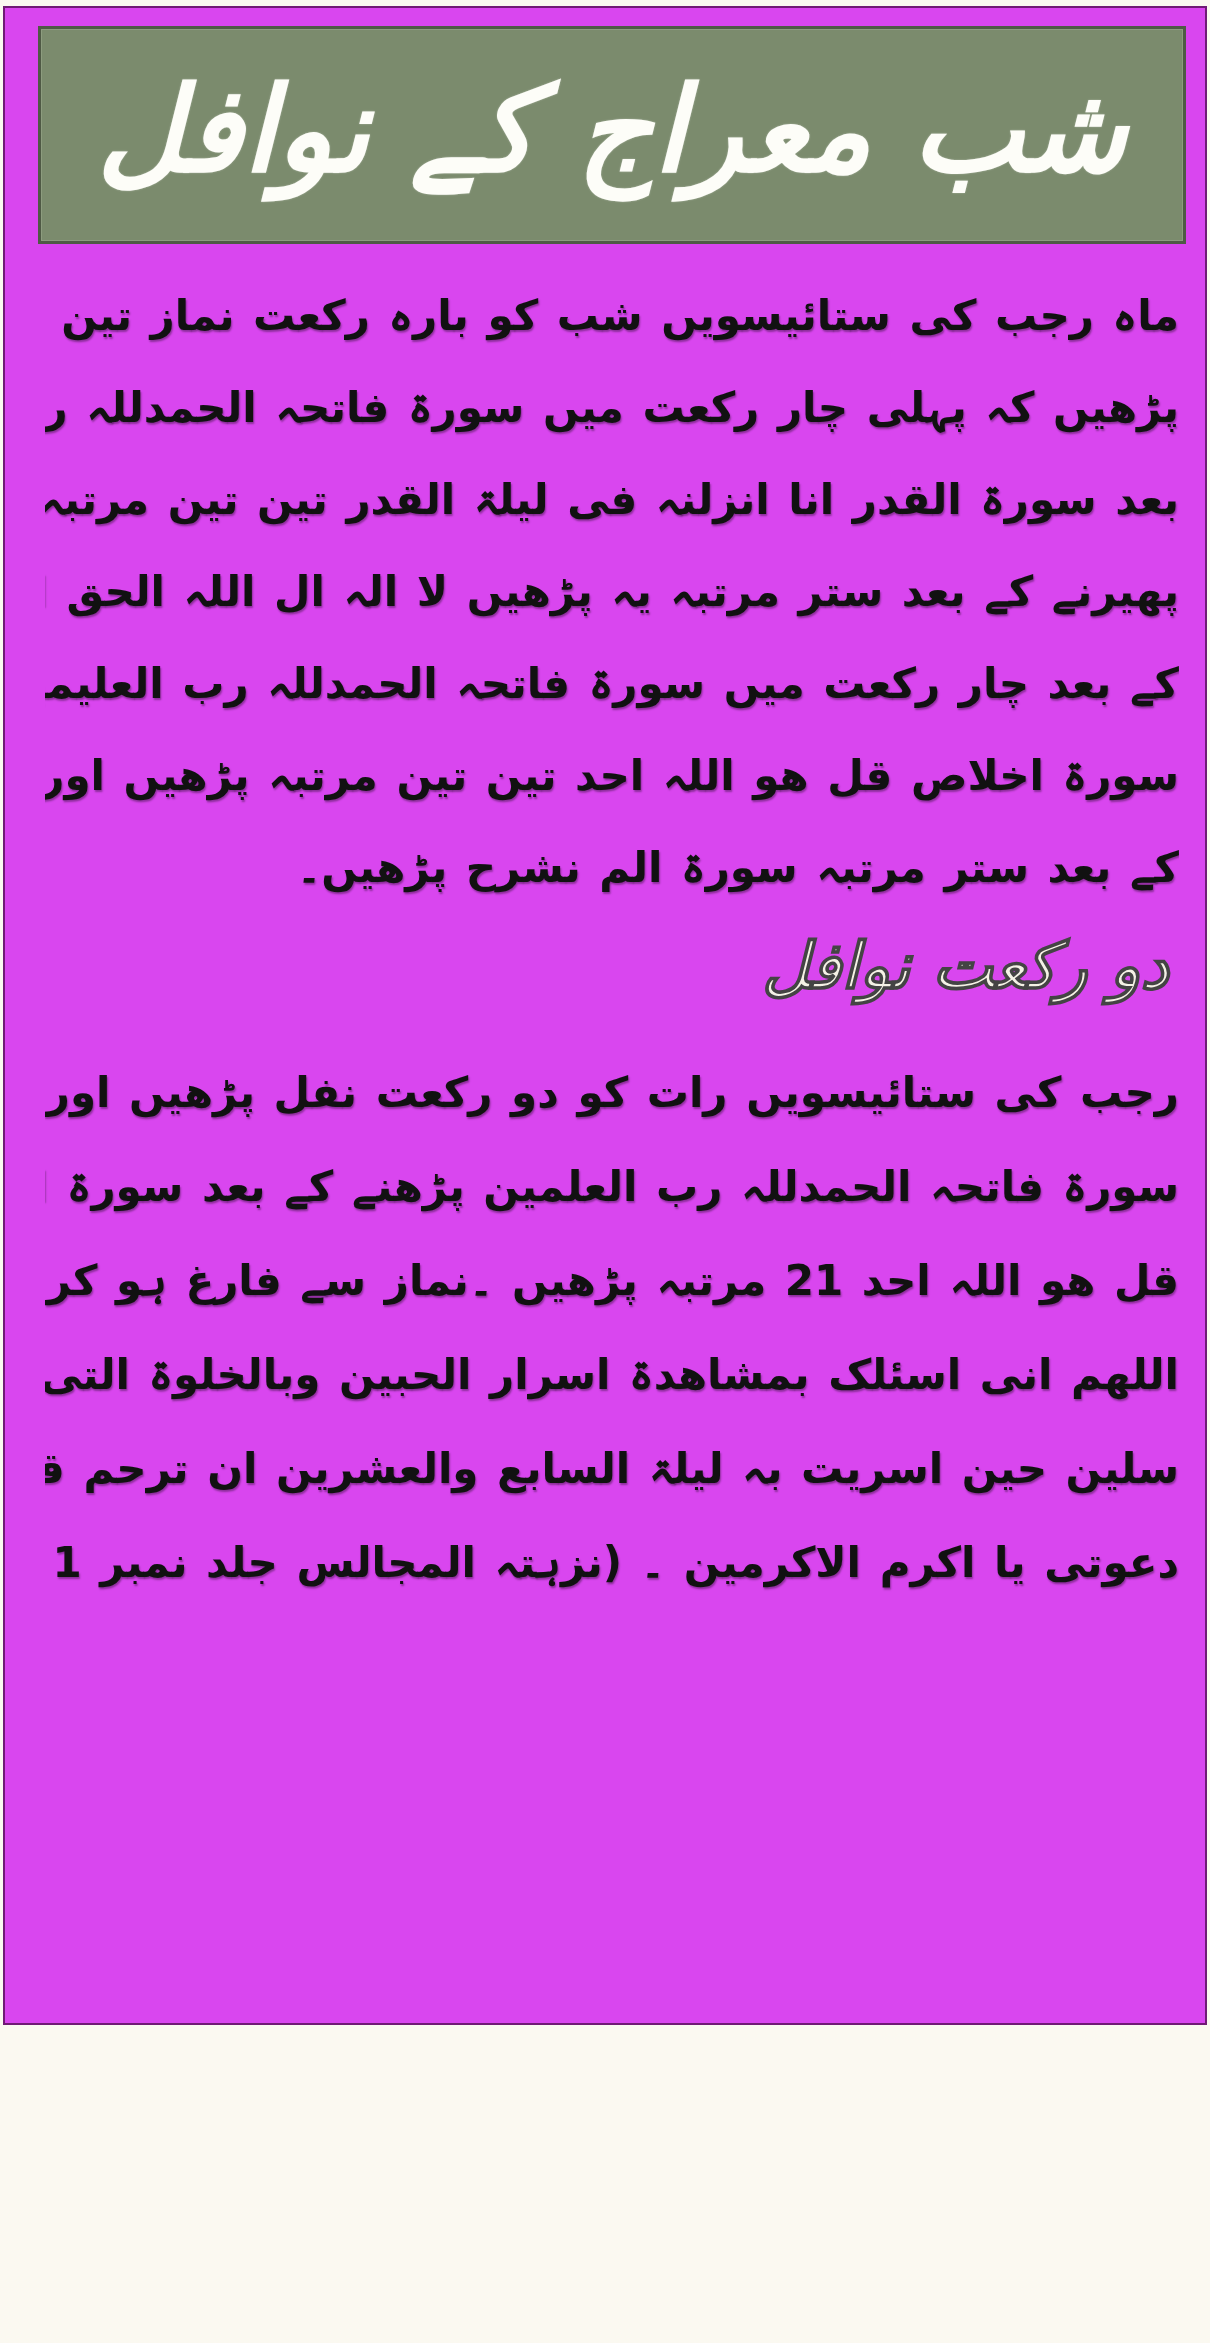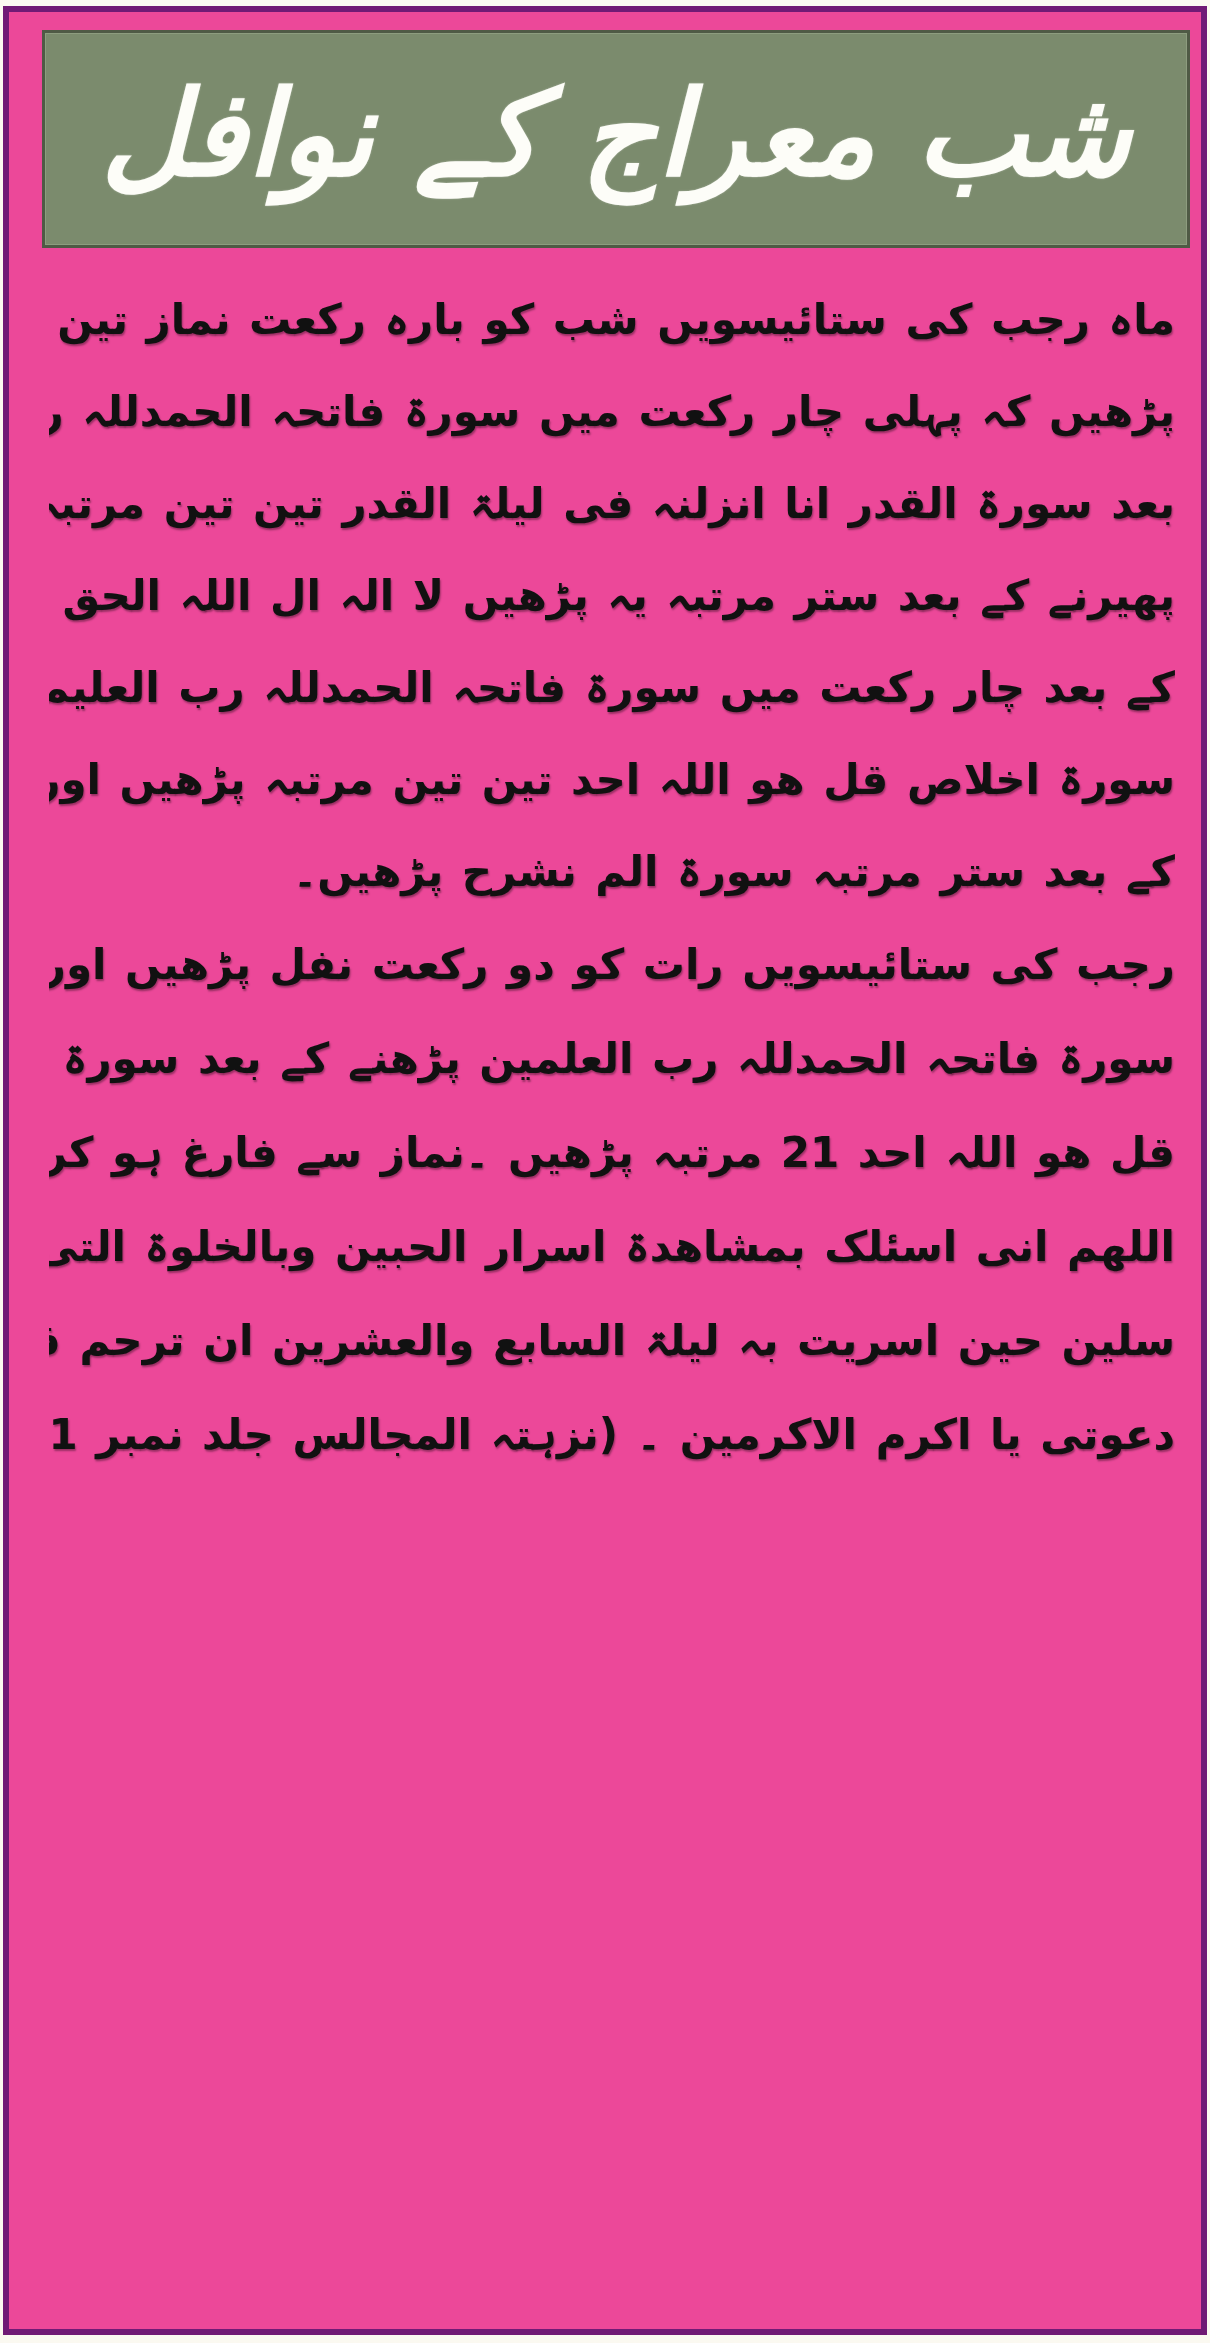--- a/index.html
+++ b/index.html
@@ -11,23 +11,23 @@
       width: 1210px;
       height: 2343px;
       overflow: hidden;
       font-family: "DejaVu Sans", sans-serif;
     }
     .page {
       position: absolute;
       left: 3px;
       top: 6px;
       width: 1204px;
-      height: 2329px;
-      background: #ec4899;
-      border: 6px solid #701a75;
+      height: 2019px;
+      background: #d946ef;
+      border: 2px solid #701a75;
       box-sizing: border-box;
     }
     .banner {
       position: absolute;
       left: 33px;
       top: 18px;
       width: 1148px;
       height: 218px;
       background: #7b8b6d;
       border: 3px solid #4f5a45;
@@ -109,20 +109,21 @@
     <div class="para p1">
       <span class="line">ماہ رجب کی ستائیسویں شب کو بارہ رکعت نماز تین سلام سے اس ترتیب</span>
       <span class="line">پڑھیں کہ پہلی چار رکعت میں  سورۃ فاتحہ  الحمدللہ رب العلیمین  کے</span>
       <span class="line">بعد سورۃ القدر  انا انزلنہ فی لیلۃ القدر  تین تین مرتبہ، پڑھیں اور سلام</span>
       <span class="line">پھیرنے کے بعد ستر مرتبہ  یہ پڑھیں لا الہ ال اللہ الحق المبین  ۔  اس</span>
       <span class="line">کے بعد چار رکعت میں سورۃ فاتحہ   الحمدللہ رب العلیمین  کے بعد</span>
       <span class="line">سورۃ اخلاص  قل ھو اللہ احد   تین تین مرتبہ پڑھیں اور سلام پھیرنے</span>
       <span class="line last">کے بعد  ستر مرتبہ  سورۃ الم نشرح    پڑھیں۔</span>
     </div>
 
+    <h2 class="section-heading h2">دو رکعت نوافل</h2>
 
     <div class="para p2">
       <span class="line">رجب کی ستائیسویں رات کو دو رکعت نفل پڑھیں اور ہر رکعت میں</span>
       <span class="line">سورۃ فاتحہ  الحمدللہ رب العلمین   پڑھنے کے بعد سورۃ اخلاص</span>
       <span class="line">قل ھو اللہ احد   21  مرتبہ پڑھیں ۔نماز سے فارغ ہو کر دس مرتبہ درود</span>
       <span class="line">اللھم انی اسئلک بمشاھدۃ اسرار الحبین وبالخلوۃ التی خصصت بھا سید المر</span>
       <span class="line">سلین حین اسریت بہ لیلۃ السابع والعشرین ان ترحم قلبی الخرین وتجیب</span>
       <span class="line last">دعوتی یا اکرم الاکرمین ۔  (نزہتہ المجالس جلد نمبر 1 صفحہ 30)</span>
     </div>
 

